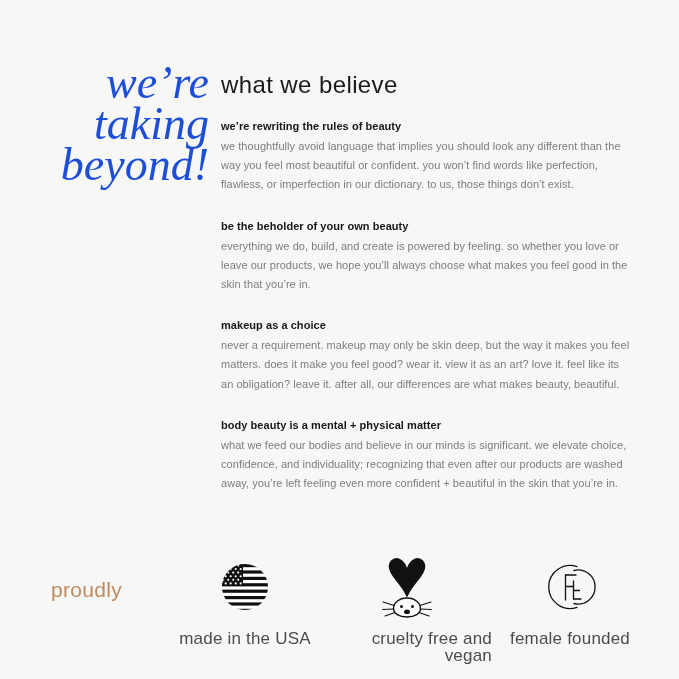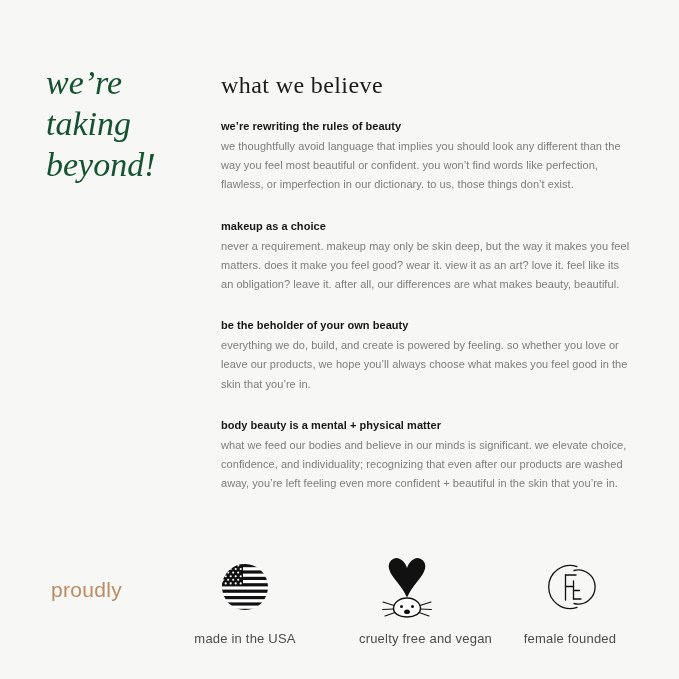--- a/index.html
+++ b/index.html
@@ -26,45 +26,45 @@
     left: 0;
     top: 0;
     width: 679px;
   }
 
   .headline {
     position: absolute;
     left: 46px;
     top: 62px;
     width: 163px;
+    text-align: right;
     font-family: "Liberation Serif", "DejaVu Serif", serif;
     font-style: italic;
-    font-size: 34px;
+    font-size: 46px;
     line-height: 41px;
-    color: #14532d;
+    color: #1d4ed8;
     letter-spacing: 0px;
     white-space: nowrap;
   }
   .headline .hl-line { display: block; }
 
   .believe {
     position: absolute;
     left: 221px;
     top: 70px;
     width: 412px;
   }
 
   .section-title {
     font-size: 24px;
     line-height: 30px;
     font-weight: 400;
     color: #1b1b1b;
     letter-spacing: 0.4px;
     margin: 0 0 17px 0;
-    font-family: Liberation Serif, serif;
   }
 
   .belief-block {
     margin-bottom: 22px;
   }
   .belief-block:last-child { margin-bottom: 0; }
 
   .belief-head {
     font-size: 11px;
     line-height: 19px;
@@ -109,21 +109,21 @@
   .badge-ff    { left: 485px; }
 
   .badge-icon {
     height: 62px;
     display: flex;
     align-items: center;
     justify-content: center;
   }
   .badge-caption {
     margin-top: 12px;
-    font-size: 13px;
+    font-size: 17px;
     line-height: 17px;
     color: #4c4c4c;
     letter-spacing: 0.2px;
   }
 </style>
 </head>
 <body>
 
 <div class="page">
 
@@ -137,27 +137,27 @@
 
     <div class="believe">
       <h1 class="section-title">what we believe</h1>
 
       <div class="belief-block">
         <p class="belief-head">we’re rewriting the rules of beauty</p>
         <p class="belief-body">we thoughtfully avoid language that implies you should look any different than the way you feel most beautiful or confident. you won’t find words like perfection, flawless, or imperfection in our dictionary. to us, those things don’t exist.</p>
       </div>
 
       <div class="belief-block">
+        <p class="belief-head">be the beholder of your own beauty</p>
+        <p class="belief-body">everything we do, build, and create is powered by feeling. so whether you love or leave our products, we hope you’ll always choose what makes you feel good in the skin that you’re in.</p>
+      </div>
+
+      <div class="belief-block">
         <p class="belief-head">makeup as a choice</p>
         <p class="belief-body">never a requirement. makeup may only be skin deep, but the way it makes you feel matters. does it make you feel good? wear it. view it as an art? love it. feel like its an obligation? leave it. after all, our differences are what makes beauty, beautiful.</p>
-      </div>
-
-      <div class="belief-block">
-        <p class="belief-head">be the beholder of your own beauty</p>
-        <p class="belief-body">everything we do, build, and create is powered by feeling. so whether you love or leave our products, we hope you’ll always choose what makes you feel good in the skin that you’re in.</p>
       </div>
 
       <div class="belief-block">
         <p class="belief-head">body beauty is a mental + physical matter</p>
         <p class="belief-body">what we feed our bodies and believe in our minds is significant. we elevate choice, confidence, and individuality; recognizing that even after our products are washed away, you’re left feeling even more confident + beautiful in the skin that you’re in.</p>
       </div>
     </div>
 
   </div>
 

